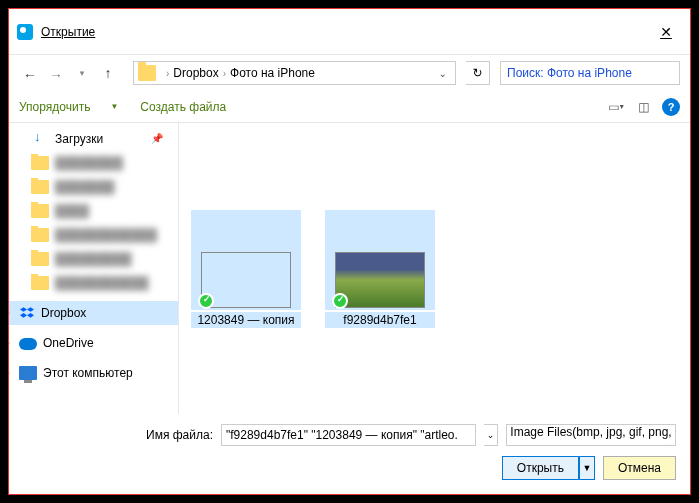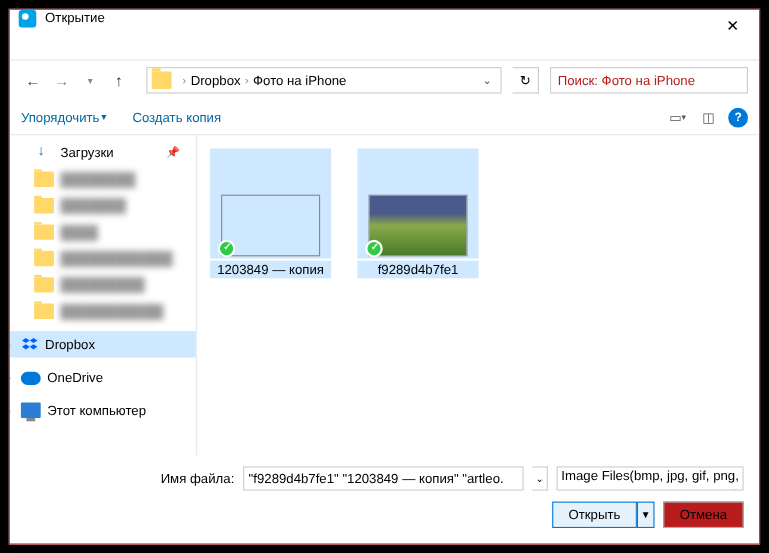--- a/index.html
+++ b/index.html
@@ -1,37 +1,37 @@
 <!DOCTYPE html>
 <html><head>
 <meta charset="utf-8">
 <style>
   * { margin: 0; padding: 0; box-sizing: border-box; font-family: "Segoe UI", Tahoma, sans-serif; font-size: 12px; }
   body { background: #000; display: flex; align-items: center; justify-content: center; height: 503px; width: 699px; }
   .window { width: 683px; height: 487px; background: #fff; border: 1px solid #e63030; display: flex; flex-direction: column; }
-  .titlebar { height: 46px; display: flex; padding: 0 4px 0 8px; border-bottom: 1px solid #e6e6e6; }
+  .titlebar { height: 46px; display: flex; align-items: center; padding: 0 4px 0 8px; border-bottom: 1px solid #e6e6e6; text-decoration: underline; }
   .titlebar-icon { width: 16px; height: 16px; background: #00a2e8; border-radius: 3px; margin-right: 8px; position: relative; }
   .titlebar-icon::after { content: ""; position: absolute; top: 3px; left: 3px; width: 6px; height: 6px; border-radius: 50%; background: #fff; }
   .titlebar-text { flex: 1; }
   .titlebar-close { width: 40px; height: 28px; display: flex; align-items: center; justify-content: center; font-size: 14px; }
 
   .nav { height: 36px; display: flex; align-items: center; padding: 0 10px; gap: 4px; }
   .nav-btn { width: 22px; height: 22px; display: flex; align-items: center; justify-content: center; color: #888; font-size: 14px; }
   .nav-btn.enabled { color: #333; }
   .nav-up { margin-right: 4px; }
   .addr { flex: 1; height: 24px; border: 1px solid #ccc; display: flex; align-items: center; padding: 0 4px; margin: 0 6px; }
   .addr-folder { width: 18px; height: 16px; background: #ffd869; border-radius: 1px; margin-right: 6px; position: relative; }
   .addr-folder::before { content: ""; position: absolute; top: -3px; left: 0; width: 8px; height: 3px; background: #ffd869; border-radius: 1px 1px 0 0; }
   .addr-sep { color: #888; margin: 0 4px; font-size: 10px; }
   .addr-drop { margin-left: auto; color: #555; font-size: 10px; padding: 0 4px; }
   .refresh { width: 24px; height: 24px; border: 1px solid #ccc; border-left: none; display: flex; align-items: center; justify-content: center; }
-  .search { width: 180px; height: 24px; border: 1px solid #ccc; padding: 0 6px; color: #b91c1c; display: flex; align-items: center; margin-left: 6px; }
+  .search { width: 180px; height: 24px; border: 1px solid #ccc; padding: 0 6px; color: #1d4ed8; display: flex; align-items: center; margin-left: 6px; }
 
   .toolbar { height: 32px; display: flex; align-items: center; padding: 0 10px; border-bottom: 1px solid #e6e6e6; }
-  .tb-link { color: #0369a1; display: flex; align-items: center; gap: 0; margin-right: 22px; }
+  .tb-link { color: #4d7c0f; display: flex; align-items: center; gap: 20px; margin-right: 22px; }
   .tb-link .drop { font-size: 8px; }
   .tb-right { margin-left: auto; display: flex; align-items: center; gap: 8px; }
   .tb-icon { width: 20px; height: 20px; display: flex; align-items: center; justify-content: center; color: #555; }
   .help { width: 18px; height: 18px; border-radius: 50%; background: #0078d7; color: #fff; display: flex; align-items: center; justify-content: center; font-weight: bold; font-size: 11px; }
 
   .content { flex: 1; display: flex; overflow: hidden; }
   .sidebar { width: 170px; border-right: 1px solid #e6e6e6; overflow-y: auto; padding: 4px 0; text-align: center; }
   .sb-item { height: 24px; display: flex; align-items: center; padding: 0 8px 0 22px; gap: 6px; position: relative; }
   .sb-item.selected { background: #cde8ff; }
   .sb-ico { width: 18px; height: 16px; display: inline-block; flex-shrink: 0; }
@@ -41,42 +41,42 @@
   .ico-downloads::after { content: "↓"; position: absolute; color: #0078d7; font-weight: bold; font-size: 13px; top: -2px; left: 3px; }
   .ico-dropbox { width: 16px; height: 14px; position: relative; }
   .ico-dropbox svg { width: 16px; height: 14px; }
   .ico-onedrive { width: 18px; height: 12px; background: #0078d7; border-radius: 6px; position: relative; margin-top: 2px; }
   .ico-thispc { width: 18px; height: 14px; background: #2b7cd3; border-radius: 1px; position: relative; }
   .ico-thispc::after { content: ""; position: absolute; bottom: -3px; left: 5px; width: 8px; height: 3px; background: #888; }
   .pin { position: absolute; right: 14px; top: 6px; font-size: 10px; color: #666; }
   .blurred { filter: blur(3px); color: #999; }
   .expand { position: absolute; left: 8px; font-size: 9px; color: #888; }
 
-  .main { flex: 1; padding: 12px; display: flex; gap: 24px; align-items: flex-start; }
+  .main { flex: 1; padding: 12px; display: flex; gap: 24px; align-items: center; }
   .thumb-item { text-align: center; width: 110px; }
   .thumb-item.sel .thumb-frame { background: #cde8ff; }
   .thumb-item.sel .thumb-label { background: #cde8ff; }
   .thumb-frame { width: 110px; height: 100px; background: #d8ecff; display: flex; align-items: flex-end; justify-content: center; position: relative; }
   .thumb-img { width: 90px; height: 56px; border: 1px solid #888; margin-bottom: 2px; position: relative; }
   .badge { position: absolute; bottom: -2px; left: -4px; width: 16px; height: 16px; border-radius: 50%; background: #2ecc40; border: 2px solid #fff; }
   .badge::after { content: "✓"; color: #fff; font-size: 9px; position: absolute; top: -1px; left: 3px; font-weight: bold; }
   .thumb-label { margin-top: 2px; padding: 1px 2px; white-space: nowrap; overflow: hidden; text-overflow: ellipsis; }
   .img1 { background: #2a0a1a radial-gradient(circle at 30% 40%, #c4356a 2px, transparent 3px), radial-gradient(circle at 60% 60%, #c4356a 2px, transparent 3px), radial-gradient(circle at 80% 30%, #a02050 2px, transparent 3px), #1a0510; background-blend-mode: normal; }
   .img2 { background: linear-gradient(135deg, #fff 30%, #2a6e2a 60%, #1a4a1a); }
   .img3 { background: linear-gradient(to bottom, #4a5a8a 30%, #8aaa4a 50%, #4a7a2a); }
 
   .footer { padding: 10px 14px 14px; margin-left: 12px; }
   .fn-row { display: flex; align-items: center; gap: 8px; margin-bottom: 10px; }
   .fn-label { width: 178px; text-align: right; }
   .fn-input { flex: 1; height: 22px; border: 1px solid #ccc; padding: 0 4px; display: flex; align-items: center; white-space: nowrap; overflow: hidden; }
   .fn-drop { width: 14px; height: 22px; border: 1px solid #ccc; border-left: none; display: flex; align-items: center; justify-content: center; font-size: 9px; }
   .fn-filter { width: 170px; height: 22px; border: 1px solid #ccc; padding: 0 4px; display: flex; align-items: center; white-space: nowrap; overflow: hidden; flex-direction: column; }
   .fn-filter-drop { font-size: 9px; margin-left: auto; }
   .btn-row { display: flex; justify-content: flex-end; gap: 8px; }
-  .btn { height: 24px; border: 1px solid #adadad; background: #b91c1c; padding: 0 14px; display: flex; align-items: center; }
+  .btn { height: 24px; border: 1px solid #adadad; background: #fef9c3; padding: 0 14px; display: flex; align-items: center; }
   .btn.primary { border: 1px solid #0078d7; background: #e5f1fb; }
   .btn-split { display: flex; }
   .btn-split .btn { border-radius: 0; }
   .btn-split .splitdrop { width: 16px; padding: 0; justify-content: center; font-size: 9px; border-left: 1px solid #0078d7; }
 </style>
 </head>
 <body>
 
 <div class="window">
 
@@ -104,21 +104,21 @@
       <span>Поиск: Фото на iPhone</span>
     </div>
   </div>
 
   <div class="toolbar">
     <div class="tb-link">
       <span>Упорядочить</span>
       <span class="drop">▼</span>
     </div>
     <div class="tb-link">
-      <span>Создать копия</span>
+      <span>Создать файла</span>
     </div>
     <div class="tb-right">
       <div class="tb-icon">▭ <span style="font-size:8px">▾</span></div>
       <div class="tb-icon">◫</div>
       <div class="help">?</div>
     </div>
   </div>
 
   <div class="content">
     <div class="sidebar">

